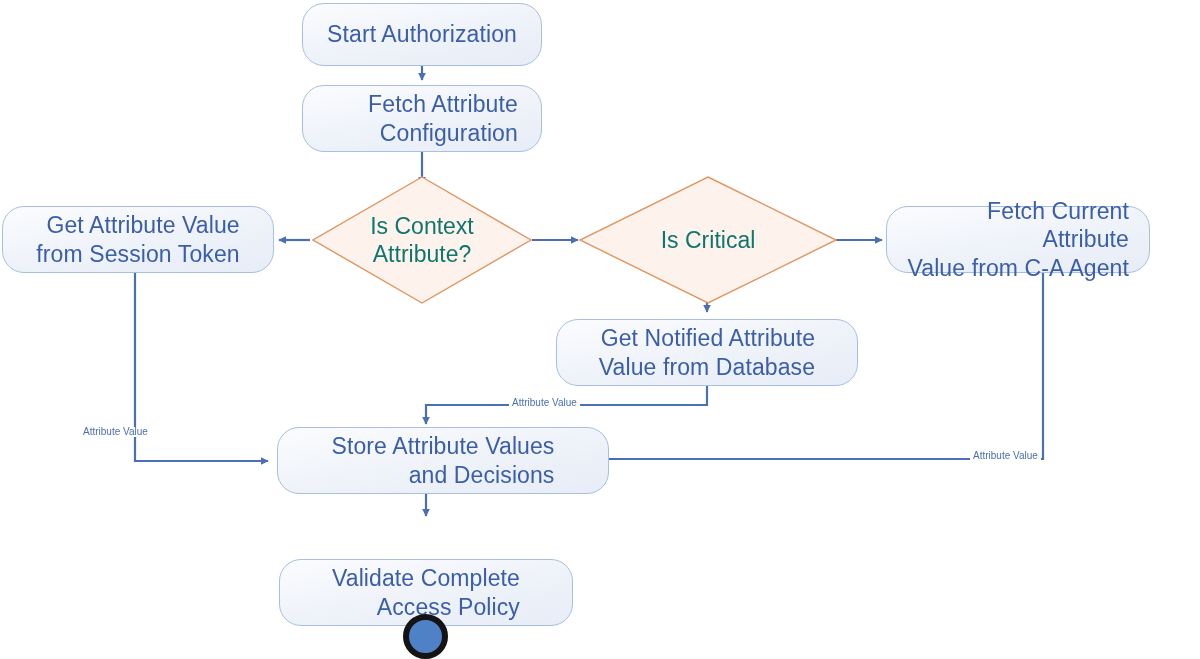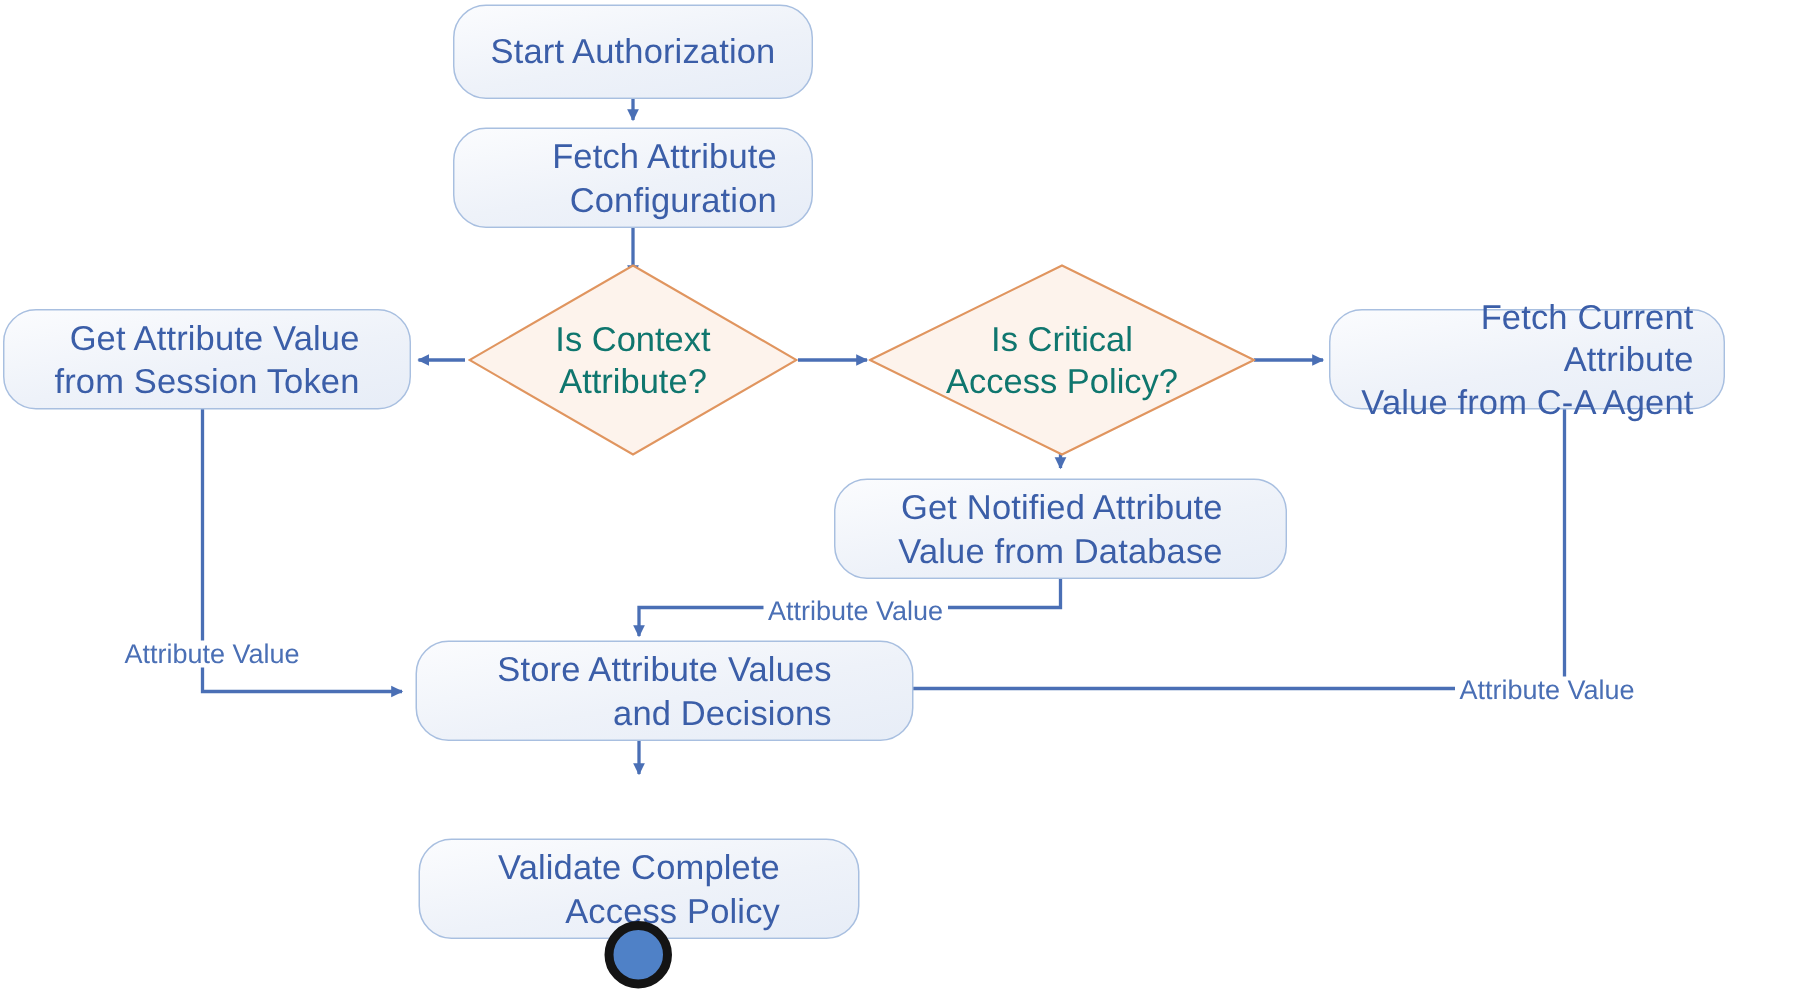--- a/index.html
+++ b/index.html
@@ -61,21 +61,21 @@
     align-items: center;
     justify-content: center;
     text-align: center;
     color: #0f766e;
     font-size: 23px;
     line-height: 1.22;
   }
   .edge-label {
     position: absolute;
     color: #4a6fb5;
-    font-size: 18px;
+    font-size: 10px;
     white-space: nowrap;
     background: #ffffff;
     padding: 0 3px;
     line-height: 1;
   }
   .end-node {
     position: absolute;
     border-radius: 50%;
     background: #4f81c7;
     border: 6px solid #141414;
@@ -142,21 +142,20 @@
     </div>
   </div>
 
   <div class="decision-wrap" style="left:579px; top:176px; width:258px; height:128px;">
     <svg class="dia" width="258" height="128" viewBox="0 0 258 128" xmlns="http://www.w3.org/2000/svg">
       <polygon points="129,1 257,64 129,127 1,64" fill="#fdf3ec" stroke="#e0955f" stroke-width="1.4"></polygon>
     </svg>
     <div class="decision-label">
       <span>
         <span style="display:block">Is Critical</span>
-        <span style="display:block">Access Policy?</span>
       </span>
     </div>
   </div>
 
   <div class="node act" style="left:2px; top:206px; width:272px; height:67px;">
     <span>
       <span>Get Attribute Value</span>
       <span>from Session Token</span>
     </span>
   </div>

